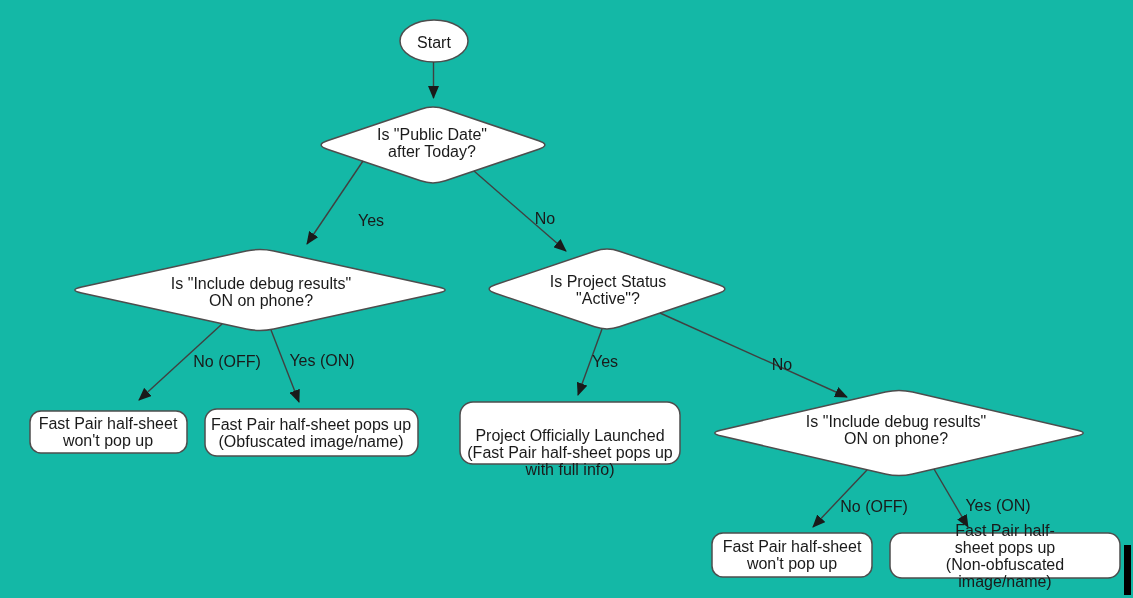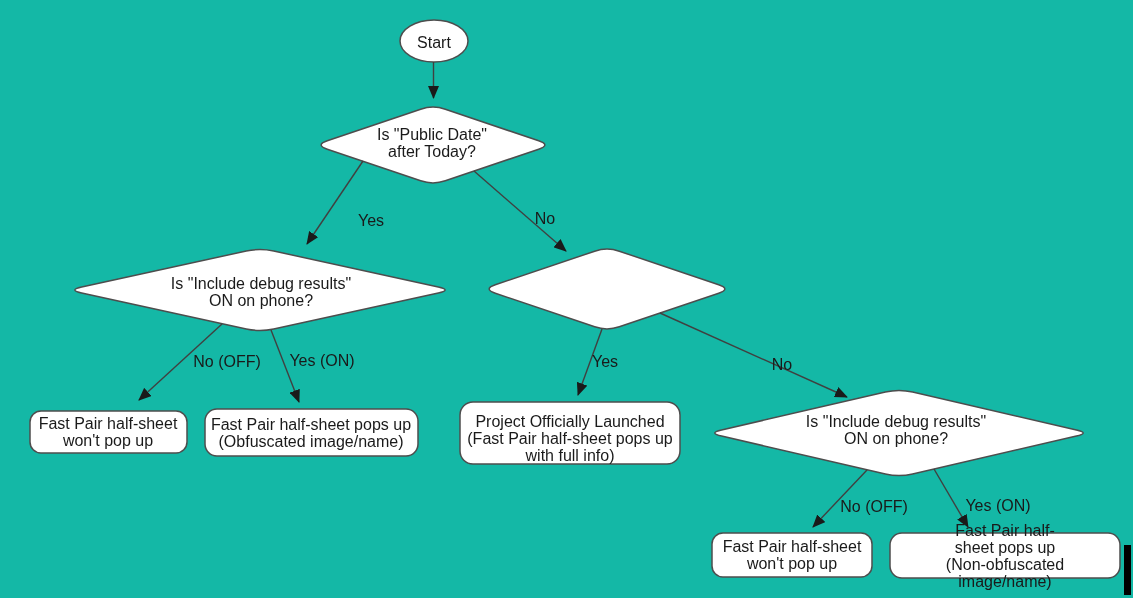--- a/index.html
+++ b/index.html
@@ -75,27 +75,29 @@
     <line x1="660" y1="313" x2="847" y2="397" stroke="#404040" stroke-width="1.4" marker-end="url(#ah)"></line>
     <line x1="867" y1="470" x2="813" y2="527" stroke="#404040" stroke-width="1.4" marker-end="url(#ah)"></line>
     <line x1="934" y1="469" x2="968" y2="527" stroke="#404040" stroke-width="1.4" marker-end="url(#ah)"></line>
   </svg>
 
   <div class="label" style="left:434px; top:42px;">Start</div>
   <div class="label" style="left:432px; top:143px;">Is "Public Date"
 after Today?</div>
   <div class="label" style="left:261px; top:292px;">Is "Include debug results"
 ON on phone?</div>
+  <div class="label" style="left:608px; top:290px;">Is Project Status
+"Active"?</div>
   <div class="label" style="left:896px; top:430px;">Is "Include debug results"
 ON on phone?</div>
   <div class="label" style="left:108px; top:432px;">Fast Pair half-sheet
 won't pop up</div>
   <div class="label" style="left:311px; top:433px;">Fast Pair half-sheet pops up
 (Obfuscated image/name)</div>
-  <div class="label" style="left:570px; top:438px;">Project Officially Launched
+  <div class="label" style="left:570px; top:452px;">Project Officially Launched
 (Fast Pair half-sheet pops up
 with full info)</div>
   <div class="label" style="left:792px; top:555px;">Fast Pair half-sheet
 won't pop up</div>
   <div class="label" style="left:1005px; top:556px;">Fast Pair half-sheet pops up
 (Non-obfuscated image/name)</div>
 
   <div class="edge-label" style="left:371px; top:220px;">Yes</div>
   <div class="edge-label" style="left:545px; top:218px;">No</div>
   <div class="edge-label" style="left:227px; top:361px;">No (OFF)</div>

